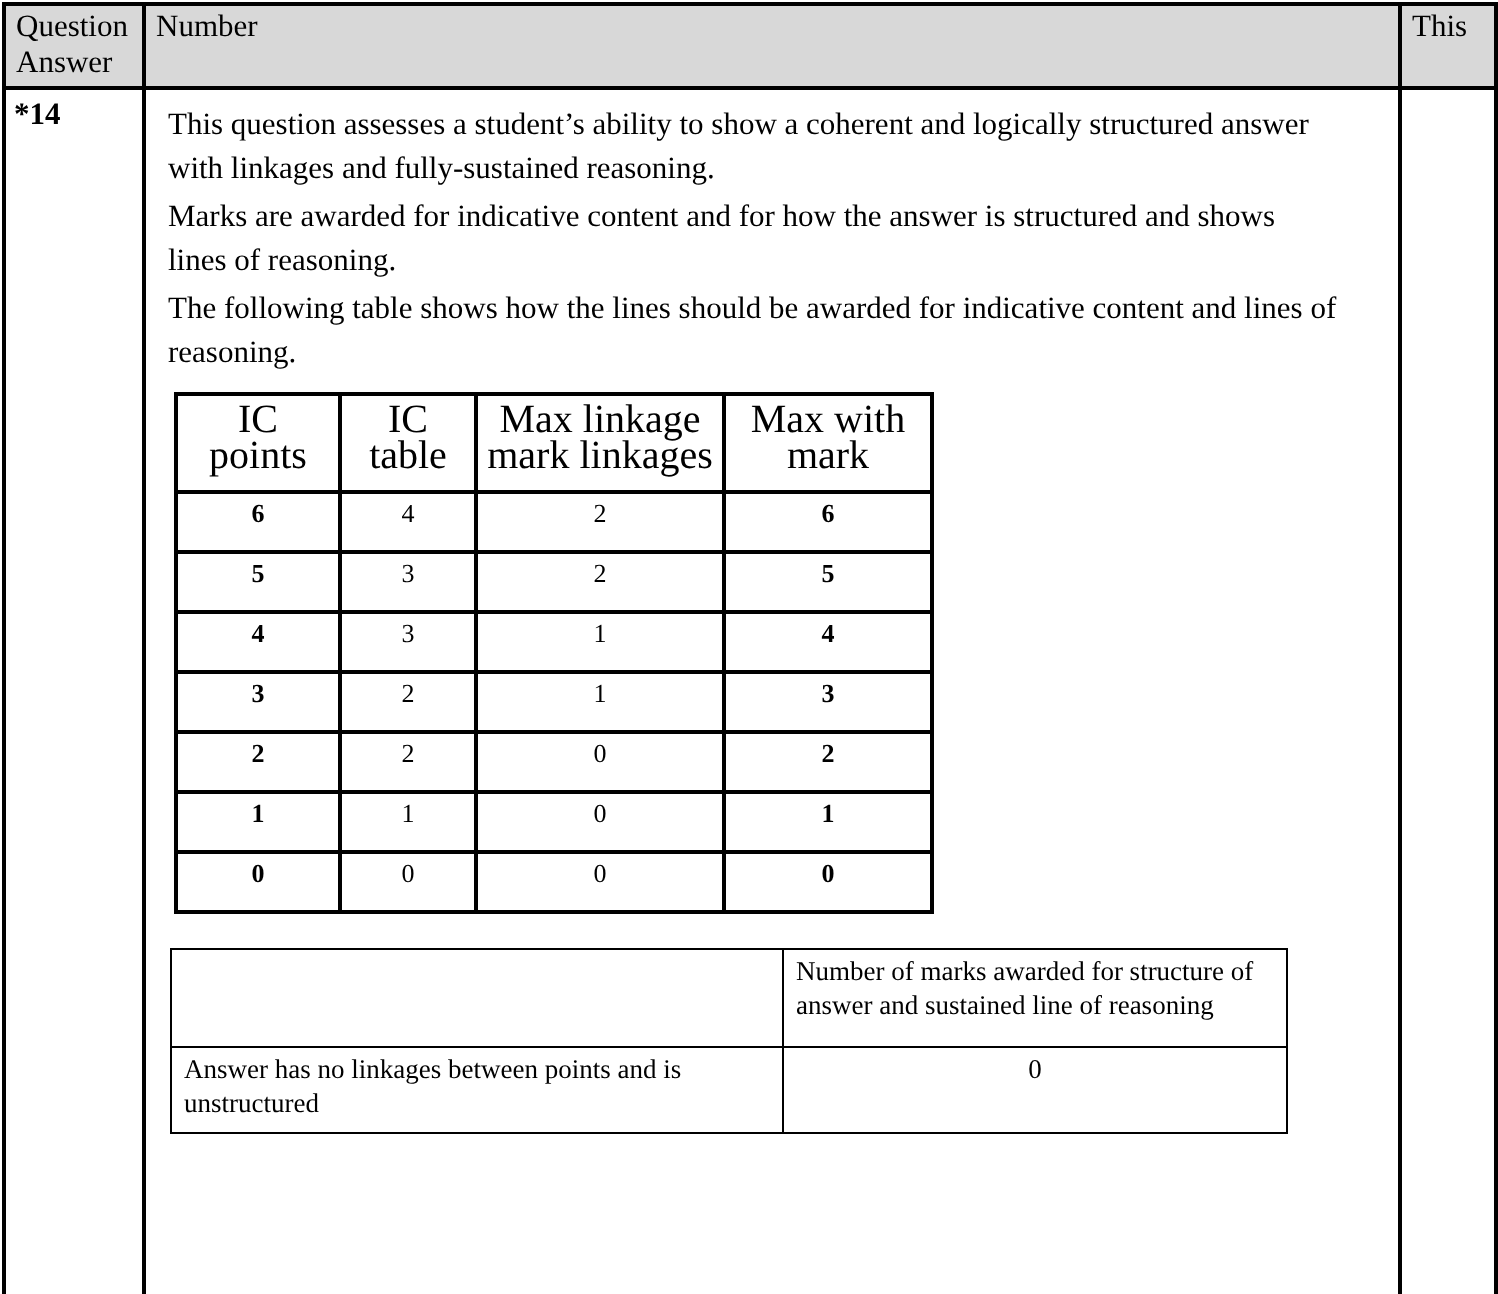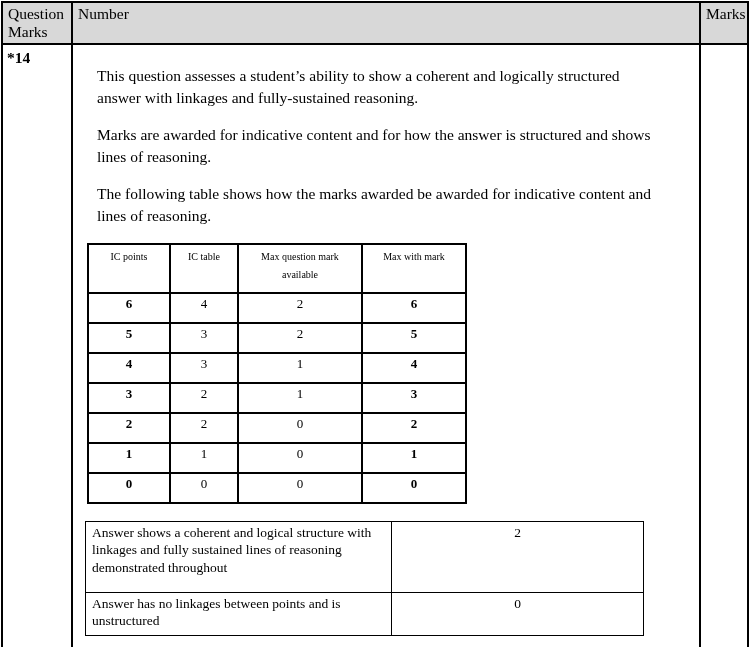--- a/index.html
+++ b/index.html
@@ -9,26 +9,26 @@
 
   
   .outer{position:absolute;left:1px;top:1px;width:746px;height:720px;table-layout:fixed;}
   .outer > tbody > tr > td{border:2px solid #000;vertical-align:top;}
   .outer .hdr td{background:#d8d8d8;font-size:15.5px;line-height:18px;padding:2px 5px;height:33px;}
   .qnum{font-weight:bold;font-size:15.5px;padding:4px 4px;}
   .answer-cell{padding:4px 8px;}
   .mark-cell{padding:2px;}
 
   .intro{font-size:15.5px;line-height:21.6px;width:592px;}
-  .intro p{margin:16px;padding:0;}
+  .intro p{margin:3px;padding:0;}
 
   
   .t1{margin:8px 0 0 6px;table-layout:fixed;}
   .t1 th,.t1 td{border:2px solid #000;text-align:center;vertical-align:top;}
-  .t1 th{font-weight:normal;font-size:10px;line-height:18px;height:44px;padding:3px 4px 0;margin-left:15px;}
+  .t1 th{font-weight:normal;font-size:20px;line-height:18px;height:44px;padding:3px 4px 0;margin-left:15px;}
   .t1 td{font-size:13px;line-height:15px;height:26px;padding:2px 0 0;}
   .t1 td.b{font-weight:bold;}
 
   
   .t2{margin:17px 0 0 4px;table-layout:fixed;}
   .t2 td{border:1px solid #000;vertical-align:top;font-size:13.5px;line-height:17.5px;padding:2px 6px;}
   .t2 td.val{text-align:center;}
   .t2 .h-row td{height:44px;}
   .t2 .r0 td{height:66px;}
   .t2 .r1 td{height:38px;}
@@ -39,46 +39,46 @@
 
 <div class="page">
   <table class="outer">
     <colgroup>
       <col style="width:70px">
         <col style="width:628px">
         <col style="width:48px">
     </colgroup>
     <tbody>
       <tr class="hdr">
-        <td>Question Marks</td>
+        <td>Question Answer</td>
         <td>Number</td>
-        <td>Marks</td>
+        <td>This</td>
       </tr>
       <tr>
         <td class="qnum">*14</td>
         <td class="answer-cell">
 
           <div class="intro">
             <p>This question assesses a student’s ability to show a coherent and logically structured answer with linkages and fully-sustained reasoning.</p>
             <p>Marks are awarded for indicative content and for how the answer is structured and shows lines of reasoning.</p>
-            <p>The following table shows how the marks awarded be awarded for indicative content and lines of reasoning.</p>
+            <p>The following table shows how the lines should be awarded for indicative content and lines of reasoning.</p>
           </div>
 
           <table class="t1">
             <colgroup>
               <col style="width:82px">
                 <col style="width:68px">
                 <col style="width:124px">
                 <col style="width:104px">
             </colgroup>
             <tbody>
               <tr>
                 <th>IC points</th>
                 <th>IC table</th>
-                <th>Max question mark available</th>
+                <th>Max linkage mark linkages</th>
                 <th>Max with mark</th>
               </tr>
               <tr>
                 <td class="b">6</td>
                 <td>4</td>
                 <td>2</td>
                 <td class="b">6</td>
               </tr>
               <tr>
                 <td class="b">5</td>
@@ -118,23 +118,23 @@
               </tr>
             </tbody>
           </table>
 
           <table class="t2">
             <colgroup>
               <col style="width:306px">
                 <col style="width:252px">
             </colgroup>
             <tbody>
-              <tr class="r0">
-                <td>Answer shows a coherent and logical structure with linkages and fully sustained lines of reasoning demonstrated throughout</td>
-                <td class="val">2</td>
+              <tr class="h-row">
+                <td></td>
+                <td>Number of marks awarded for structure of answer and sustained line of reasoning</td>
               </tr>
               <tr class="r2">
                 <td>Answer has no linkages between points and is unstructured</td>
                 <td class="val">0</td>
               </tr>
             </tbody>
           </table>
 
         </td>
         <td class="mark-cell"></td>

